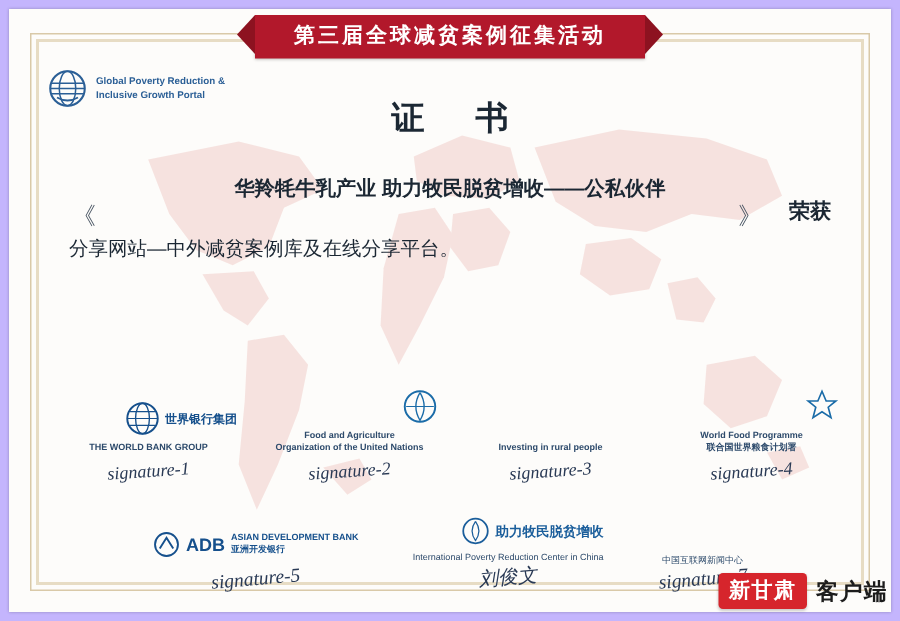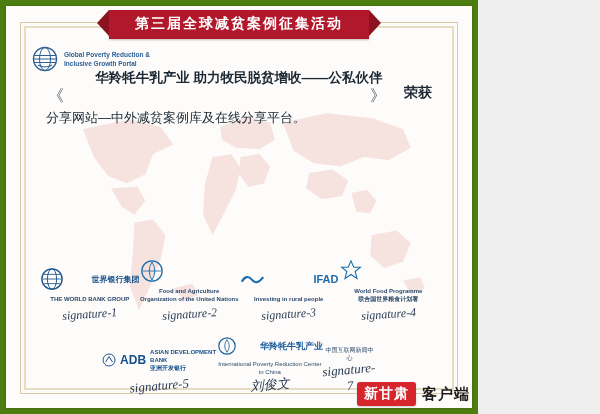--- a/index.html
+++ b/index.html
@@ -2,22 +2,22 @@
 <html><head>
 <meta charset="utf-8">
 <style>
   html,body{margin:0;padding:0;}
   body{
     width:600px;height:414px;overflow:hidden;
     background:#efefef;
     font-family:"Liberation Sans","DejaVu Sans",sans-serif;
   }
   .page{
-    position:relative;width:478px;height:414px;
-    background:#4d7c0f;
+    position:relative;width:600px;height:414px;
+    background:#c4b5fd;
   }
   
   .sheet{
     position:absolute;left:6px;top:6px;right:6px;bottom:6px;
     background:#fdfcfa;
     box-shadow:0 0 2px rgba(0,0,0,.25);
   }
   
   .border-outer{
     position:absolute;left:14px;top:16px;right:14px;bottom:14px;
@@ -90,21 +90,21 @@
   }
   .body p{margin:0;}
   .indent{text-indent:24px;}
 
   
   .logos{
     position:absolute;left:34px;right:34px;bottom:86px;z-index:5;
     display:flex;justify-content:space-between;align-items:flex-end;
   }
   .logo-item{width:118px;text-align:center;}
-  .logo-mark{height:28px;display:flex;align-items:center;justify-content:space-between;gap:3px;}
+  .logo-mark{height:28px;display:flex;align-items:center;justify-content:flex-end;gap:3px;}
   .logo-cap{font-size:6px;line-height:8px;color:#2d4a6b;margin-top:2px;font-weight:bold;}
   .sig{
     font-family:"Liberation Serif","DejaVu Serif",serif;
     font-style:italic;font-size:12px;color:#2a3a55;margin-top:4px;
     transform:rotate(-4deg);
   }
   
   .logos2{
     position:absolute;left:96px;right:96px;bottom:14px;z-index:5;
     display:flex;justify-content:space-between;align-items:flex-end;
@@ -172,20 +172,21 @@
           <path d="M6 19 q7 4 14 0" fill="none" stroke="#2b5f96" stroke-width="1.2"></path>
         </svg>
       </span>
       <span class="org-txt">
         <span>Global Poverty Reduction &amp;</span><br>
         <span>Inclusive Growth Portal</span>
       </span>
     </div>
 
     <div class="cert">
+      <div class="cert-title">证 书</div>
 
       <div class="quote-row">
         <span class="q-open">《</span>
         <div class="line">华羚牦牛乳产业  助力牧民脱贫增收——公私伙伴</div>
         <span class="q-close">》</span>
         <span class="huo">荣获</span>
       </div>
 
       <div class="body">
         <p>分享网站—中外减贫案例库及在线分享平台。</p>
@@ -216,26 +217,20 @@
           </svg>
         </div>
         <div class="logo-cap">
           <span>Food and Agriculture</span><br>
           <span>Organization of the United Nations</span>
         </div>
         <div class="sig">signature-2</div>
       </div>
 
       <div class="logo-item">
-        <div class="logo-mark">
-          <svg viewBox="0 0 30 22" width="28" height="22">
-            <path d="M3 14 q5 -9 11 -2 q5 6 12 -3" fill="none" stroke="#1c6aab" stroke-width="2.2"></path>
-          </svg>
-          <span style="font-size:11px;font-weight:bold;color:#1c6aab;">IFAD</span>
-        </div>
         <div class="logo-cap">Investing in rural people</div>
         <div class="sig">signature-3</div>
       </div>
 
       <div class="logo-item">
         <div class="logo-mark">
           <svg viewBox="0 0 26 26" width="24" height="24">
             <path d="M13 2 L16 9 L23 9 L17.5 13.5 L19.5 21 L13 16.8 L6.5 21 L8.5 13.5 L3 9 L10 9 Z" fill="none" stroke="#1b6ca8" stroke-width="1.2"></path>
           </svg>
         </div>
@@ -264,21 +259,21 @@
         </div>
         <div class="sig2" style="margin-top:6px;text-align:center;">signature-5</div>
       </div>
 
       <div style="text-align:center;">
         <div class="logo-mark">
           <svg viewBox="0 0 22 22" width="20" height="20">
             <circle cx="11" cy="11" r="9" fill="none" stroke="#1b5e9b" stroke-width="1.3"></circle>
             <path d="M11 4 q5 7 0 14 q-5 -7 0 -14" fill="none" stroke="#1b5e9b" stroke-width=".9"></path>
           </svg>
-          <span class="ctr-name">华羚牦牛乳产业</span>
+          <span class="ctr-name">助力牧民脱贫增收</span>
         </div>
         <div class="ctr-cap">International Poverty Reduction Center in China</div>
         <div class="sig2">刘俊文</div>
       </div>
 
       <div style="text-align:center;">
         <div class="ctr-cap">中国互联网新闻中心</div>
         <div class="sig2">signature-7</div>
       </div>
 

